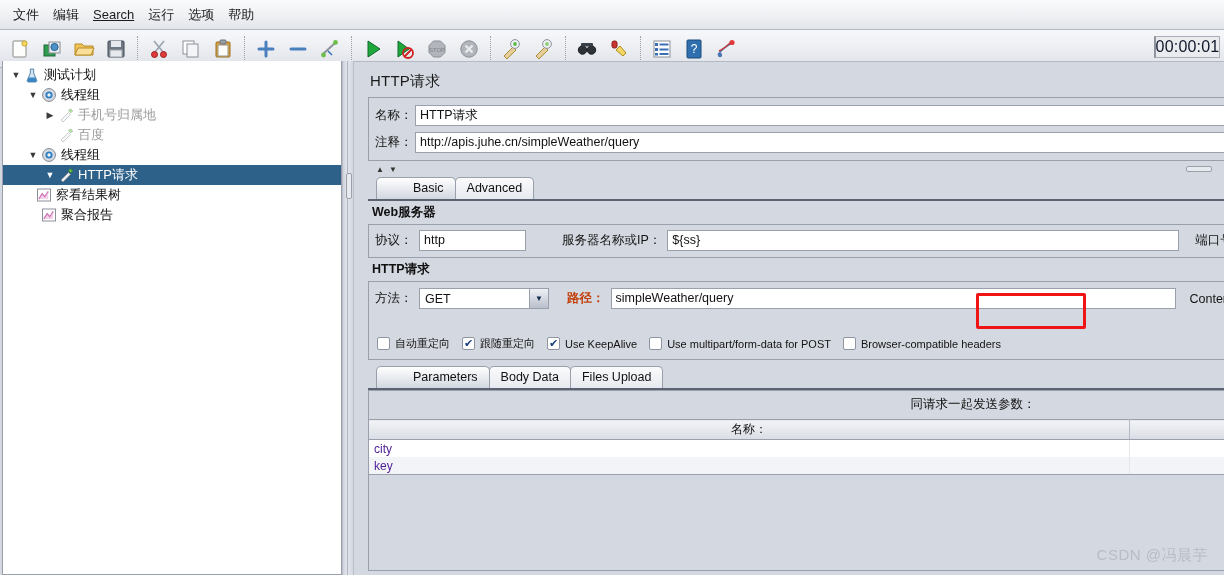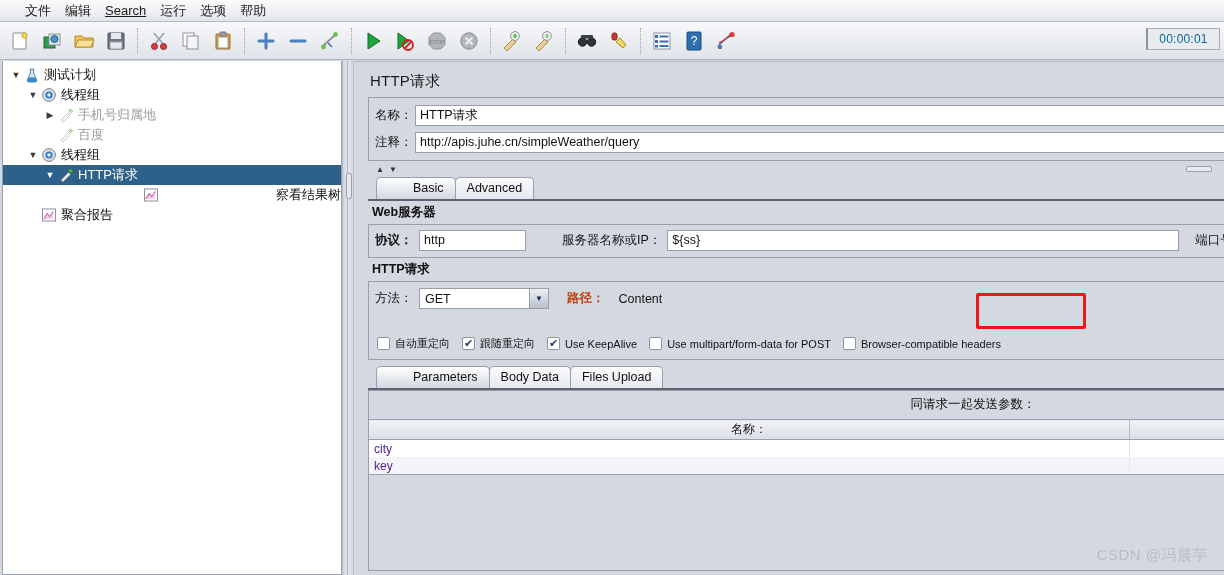--- a/index.html
+++ b/index.html
@@ -7,23 +7,23 @@
     margin: 0; padding: 0;
     width: 1224px; height: 575px;
     overflow: hidden;
     font-family: "Liberation Sans", "DejaVu Sans", sans-serif;
     background: #d4d8e0;
   }
   #app { position: relative; width: 1224px; height: 575px; background: #d4d8e0; }
 
   
   .menubar {
-    height: 22px; background: linear-gradient(to bottom,#fafbfc 0%,#eef0f3 55%,#e2e5ea 100%);
+    height: 30px; background: linear-gradient(to bottom,#fafbfc 0%,#eef0f3 55%,#e2e5ea 100%);
     border-bottom: 1px solid #b6bac2;
-    display: flex; align-items: center; padding-left: 18px;
+    display: flex; align-items: center; padding-left: 6px;
   }
   .menu-item {
     font-size: 13px; color: #1c1c1c; padding: 2px 7px; line-height: 16px;
     cursor: default; white-space: nowrap;
   }
   .menu-item u { text-decoration: underline; }
 
   
   .toolbar {
     height: 38px; background: linear-gradient(to bottom,#f7f8fa 0%,#eceef2 50%,#dfe2e8 100%);
@@ -32,24 +32,24 @@
   }
   .tb-btn {
     width: 28px; height: 28px; margin: 0 2px;
     display: flex; align-items: center; justify-content: center;
     border: 1px solid transparent; border-radius: 2px; cursor: pointer;
   }
   .tb-sep { width: 1px; height: 26px; margin: 0 5px;
     border-left: 1px dotted #9aa0ab; }
   .timer {
     position: absolute; right: 4px; top: 6px;
-    width: 74px; height: 22px; background: #e9ebee;
+    width: 66px; height: 22px; background: #e9ebee;
     border: 1px solid #a9aeb8; border-left: 2px solid #8e939d;
     display: flex; align-items: center; justify-content: center;
-    font-size: 12px; color: #0369a1; letter-spacing: .2px;
+    font-size: 16px; color: #0f172a; letter-spacing: .2px;
   }
 
   
   .main { position: absolute; top: 61px; left: 0; right: 0; bottom: 0; display: flex; }
 
   
   .treewrap {
     width: 340px; background: #ffffff; border: 1px solid #9aa0ab; border-top: none;
     margin: 0 0 0 2px; position: relative; overflow: hidden;
   }
@@ -427,21 +427,21 @@
           <div class="tnode sel" style="padding-left: 40px;">
             <span class="handle">▼</span>
             <span class="ticon">
               <svg width="16" height="16" viewBox="0 0 16 16">
                 <path d="M3 13l7.5-7.5 2 2L5 15z" fill="#e9eef3" stroke="#8b9099"></path>
                 <path d="M10.6 3.6l1.8-1.8 2.2 2.2-1.8 1.8z" fill="#66c249" stroke="#3d8a29"></path>
               </svg>
             </span>
             <span class="tlabel">HTTP请求</span>
           </div>
-          <div class="tnode" style="padding-left: 12px; justify-content: space-between;">
+          <div class="tnode" style="padding-left: 18px;">
             <span class="handle"></span>
             <span class="ticon">
               <svg width="16" height="16" viewBox="0 0 16 16">
                 <rect x="1.5" y="2" width="13" height="12" fill="#fff" stroke="#8b9099"></rect>
                 <path d="M3 12l3.2-5 2.6 3 3.4-5.5" fill="none" stroke="#c24fa0" stroke-width="1.4"></path>
                 <path d="M3 12l3.2-5 2.6 3 3.4-5.5V12z" fill="#f0c6e4" opacity=".8"></path>
               </svg>
             </span>
             <span class="tlabel">察看结果树</span>
           </div>
@@ -486,39 +486,40 @@
 
       <div class="tabstrip">
         <div class="tab active"><span>Basic</span></div>
         <div class="tab"><span>Advanced</span></div>
       </div>
       <div class="tabline" style="width:1210px;"></div>
 
       <div class="section-title">Web服务器</div>
       <div class="group">
         <div class="frow" style="margin:0;">
-          <div class="lab" style="width:50px;font-weight:bold;">协议：</div>
+          <div class="lab" style="width:50px;">协议：</div>
           <div class="inp" style="width:107px;">http</div>
           <div style="font-size:12.5px;color:#141414;margin-left:36px;white-space:nowrap;">服务器名称或IP：</div>
           <div class="inp" style="width:512px;margin-left:6px;">${ss}</div>
           <div style="font-size:12.5px;color:#141414;margin-left:16px;white-space:nowrap;">端口号：</div>
 
         </div>
       </div>
       <div class="redbox" style="left:622px; top:231px; width:110px; height:36px;"></div>
 
       <div class="section-title">HTTP请求</div>
       <div class="group" style="padding-bottom:8px;">
         <div class="frow" style="margin:1px 0 7px 0;">
           <div class="lab" style="width:50px;">方法：</div>
           <div class="combo">
             <span>GET</span>
             <span class="arrowbtn">▼</span>
           </div>
           <div style="font-size:12.5px;color:#c2410c;margin-left:18px;white-space:nowrap;font-weight:bold;">路径：</div>
+          <div class="inp" style="width:565px;margin-left:6px;">simpleWeather/query</div>
           <div style="font-size:12.5px;color:#141414;margin-left:14px;white-space:nowrap;">Content</div>
         </div>
         <div style="display:flex;align-items:center;padding-left:8px;">
           <label class="check">
               <span class="cbox"></span>
               <span class="ctext">自动重定向</span>
             </label>
           <label class="check">
               <span class="cbox on"></span>
               <span class="ctext">跟随重定向</span>

